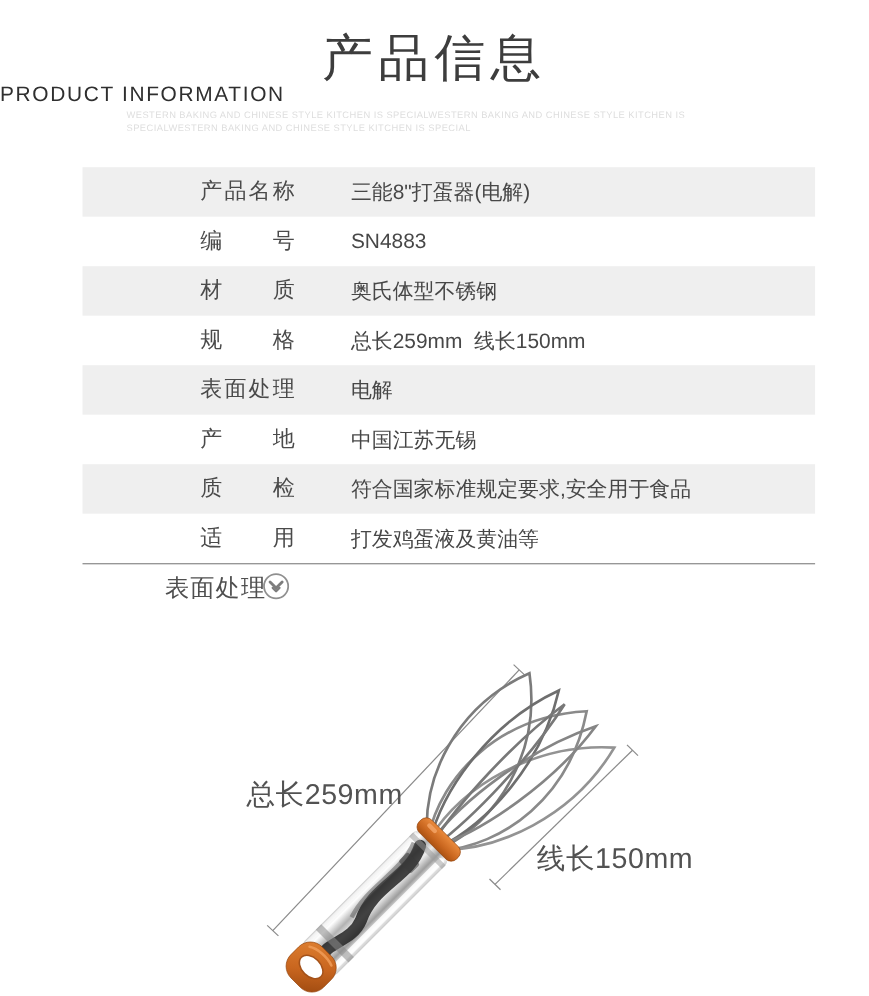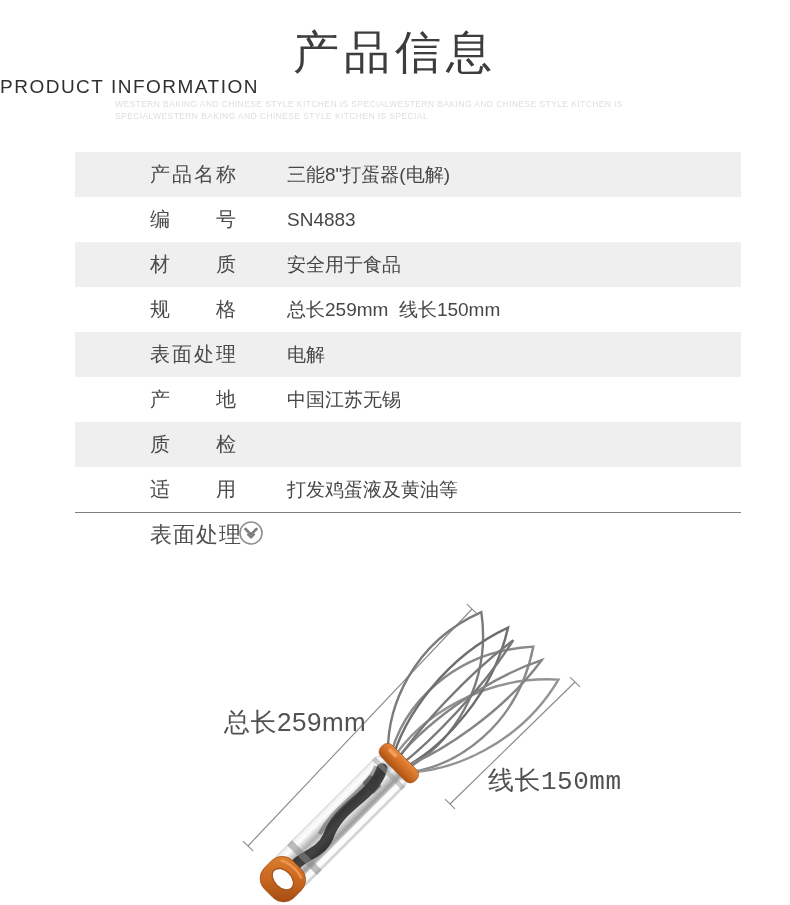--- a/index.html
+++ b/index.html
@@ -9,33 +9,33 @@
 
   .title { position:absolute; top:8px; left:0; width:100%; text-align:center;
            font-size:46px; font-weight:500; color:#3d3d3d; letter-spacing:5px; }
   .subtitle { position:absolute; top:62px; left:0; width:100%; text-align:left;
               font-size:19px; font-weight:500; color:#2f2f2f; letter-spacing:1.5px; }
   .watermark { position:absolute; top:84px; left:50%; transform:translateX(-50%);
                width:560px; text-align:left; font-size:8.5px; line-height:12px;
                color:#dedede; letter-spacing:0.4px; }
 
   .spec-table { position:absolute; left:75px; top:138px; width:666px; border-bottom:1px solid #7e7e7e; }
-  .row { display:flex; align-items:center; height:45px; }
+  .row { display:flex; align-items:center; height:45px;padding-left:32px; }
   .row.stripe { background:#efefef; }
   .row-label { width:86px; margin-left:75px; font-size:20px; color:#4a4a4a;
                text-align:justify; text-align-last:justify; line-height:45px; }
   .row-value { margin-left:51px; font-size:19px; color:#474747; white-space:pre-wrap; }
 
   .size-heading { position:absolute; left:150px; top:506px; font-size:22px;
                   color:#4f4f4f; letter-spacing:1px; }
   .size-icon { position:absolute; left:238px; top:506px; width:26px; height:26px; }
 
   .dim-label { position:absolute; font-size:26px; color:#525252; letter-spacing:0.5px; }
   .dim-total { left:224px; top:691px; }
-  .dim-wire  { left:488px; top:749px;font-family:Liberation Mono, monospace; }
+  .dim-wire  { left:488px; top:749px; }
 
   .whisk-svg { position:absolute; left:0; top:555px; width:790px; height:350px; }
 </style>
 </head>
 <body>
 
 <div class="page">
 
   <div class="title">产品信息</div>
   <div class="subtitle">PRODUCT INFORMATION</div>
@@ -47,40 +47,41 @@
       <div class="row-value">三能8"打蛋器(电解)</div>
     </div>
 
     <div class="row plain">
       <div class="row-label">编号</div>
       <div class="row-value">SN4883</div>
     </div>
 
     <div class="row stripe">
       <div class="row-label">材质</div>
-      <div class="row-value">安全用于食品</div>
+      <div class="row-value">奥氏体型不锈钢</div>
     </div>
 
     <div class="row plain">
       <div class="row-label">规格</div>
       <div class="row-value">总长259mm  线长150mm</div>
     </div>
 
     <div class="row stripe">
       <div class="row-label">表面处理</div>
       <div class="row-value">电解</div>
     </div>
 
     <div class="row plain">
       <div class="row-label">产地</div>
       <div class="row-value">中国江苏无锡</div>
     </div>
 
     <div class="row stripe">
       <div class="row-label">质检</div>
+      <div class="row-value">符合国家标准规定要求,安全用于食品</div>
     </div>
 
     <div class="row plain">
       <div class="row-label">适用</div>
       <div class="row-value">打发鸡蛋液及黄油等</div>
     </div>
   </div>
 
   <div class="size-heading">表面处理</div>
 

